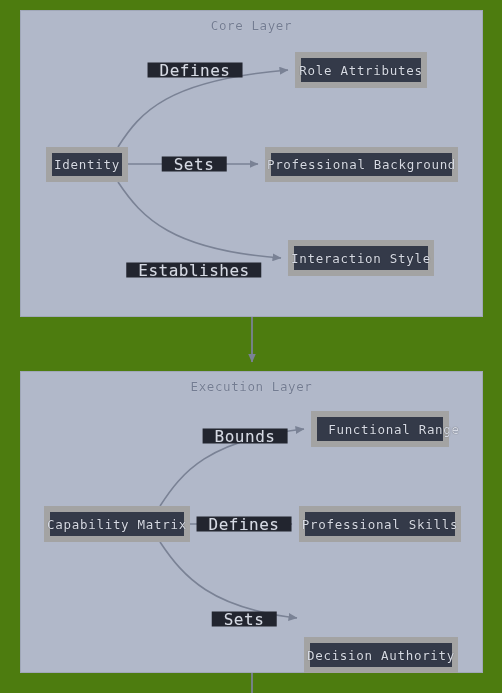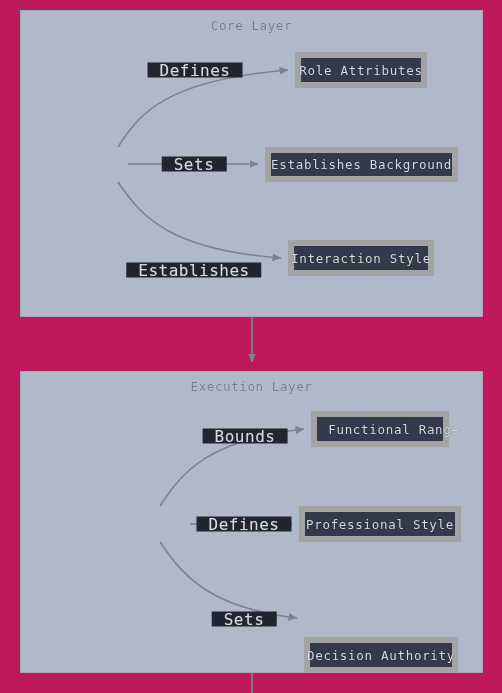--- a/index.html
+++ b/index.html
@@ -10,21 +10,21 @@
   body {
     width: 502px;
     height: 693px;
     overflow: hidden;
     font-family: "DejaVu Sans Mono", "Liberation Mono", monospace;
   }
   #diagram {
     position: relative;
     width: 502px;
     height: 693px;
-    background: #be185d;
+    background: #4d7c0f;
   }
   svg.layer {
     position: absolute;
     left: 0;
     top: 0;
     width: 502px;
     height: 693px;
     overflow: visible;
   }
   .panel {
@@ -103,31 +103,33 @@
 
     <path d="M190,524 L292,524" fill="none" stroke="#7a8295" stroke-width="1.6" marker-end="url(#arrow)"></path>
 
     <path d="M160,542 C184,578 212,608 297,618" fill="none" stroke="#7a8295" stroke-width="1.6" marker-end="url(#arrow)"></path>
 
     <path d="M252,317 L252,362" fill="none" stroke="#7a8295" stroke-width="1.8" marker-end="url(#arrow)"></path>
 
     <path d="M252,673 L252,693" fill="none" stroke="#7a8295" stroke-width="1.8"></path>
   </svg>
 
+  <div class="node" style="left:46px; top:147px; width:82px; height:35px;">Identity</div>
 
   <div class="node" style="left:295px; top:52px; width:132px; height:36px;">Role Attributes</div>
 
-  <div class="node" style="left:265px; top:147px; width:193px; height:35px;">Establishes Background</div>
+  <div class="node" style="left:265px; top:147px; width:193px; height:35px;">Professional Background</div>
 
   <div class="node" style="left:288px; top:240px; width:146px; height:36px;">Interaction Style</div>
 
+  <div class="node" style="left:44px; top:506px; width:146px; height:36px;">Capability Matrix</div>
 
   <div class="node" style="left:311px; top:411px; width:138px; height:36px;padding-left:28px;">Functional Range</div>
 
-  <div class="node" style="left:299px; top:506px; width:162px; height:36px;">Professional Style</div>
+  <div class="node" style="left:299px; top:506px; width:162px; height:36px;">Professional Skills</div>
 
   <div class="node" style="left:304px; top:601px; width:154px; height:36px;margin-top:36px;">Decision Authority</div>
 
   <div class="edge-label" style="left:195px; top:70px;">Defines</div>
 
   <div class="edge-label" style="left:194px; top:164px;">Sets</div>
 
   <div class="edge-label" style="left:194px; top:258px;margin-top:12px;">Establishes</div>
 
   <div class="edge-label" style="left:245px; top:429px;margin-top:7px;">Bounds</div>

